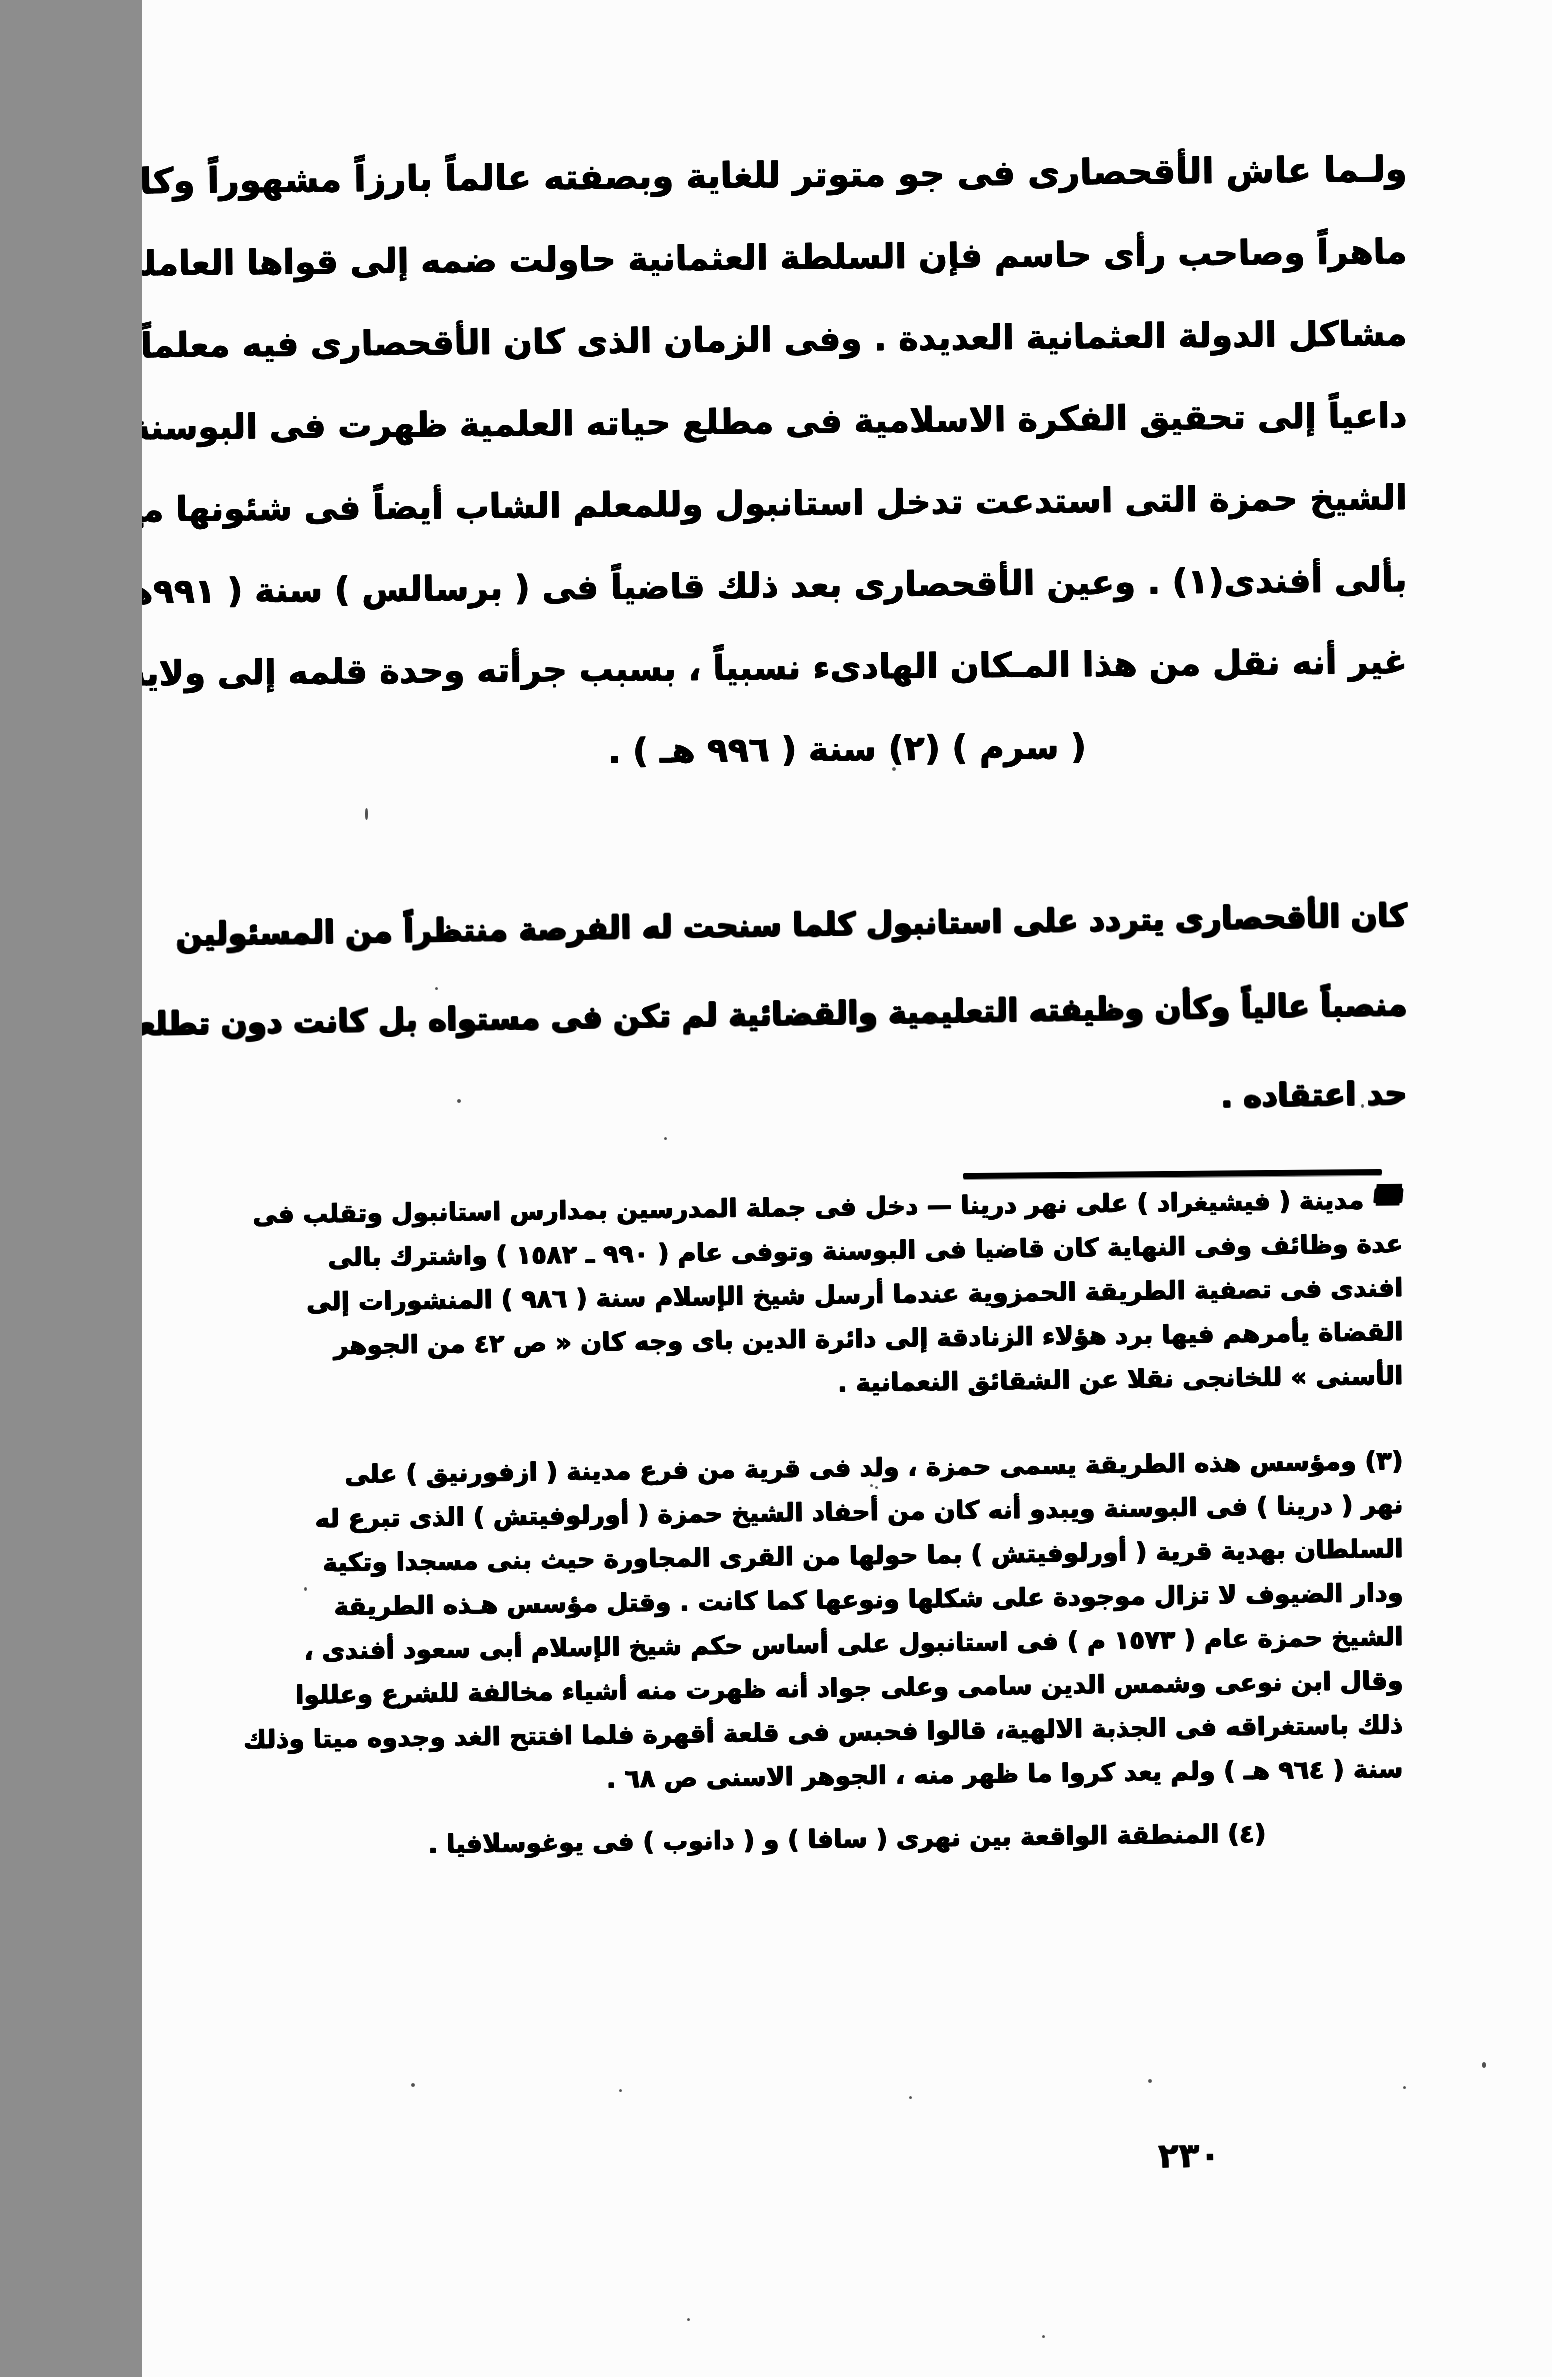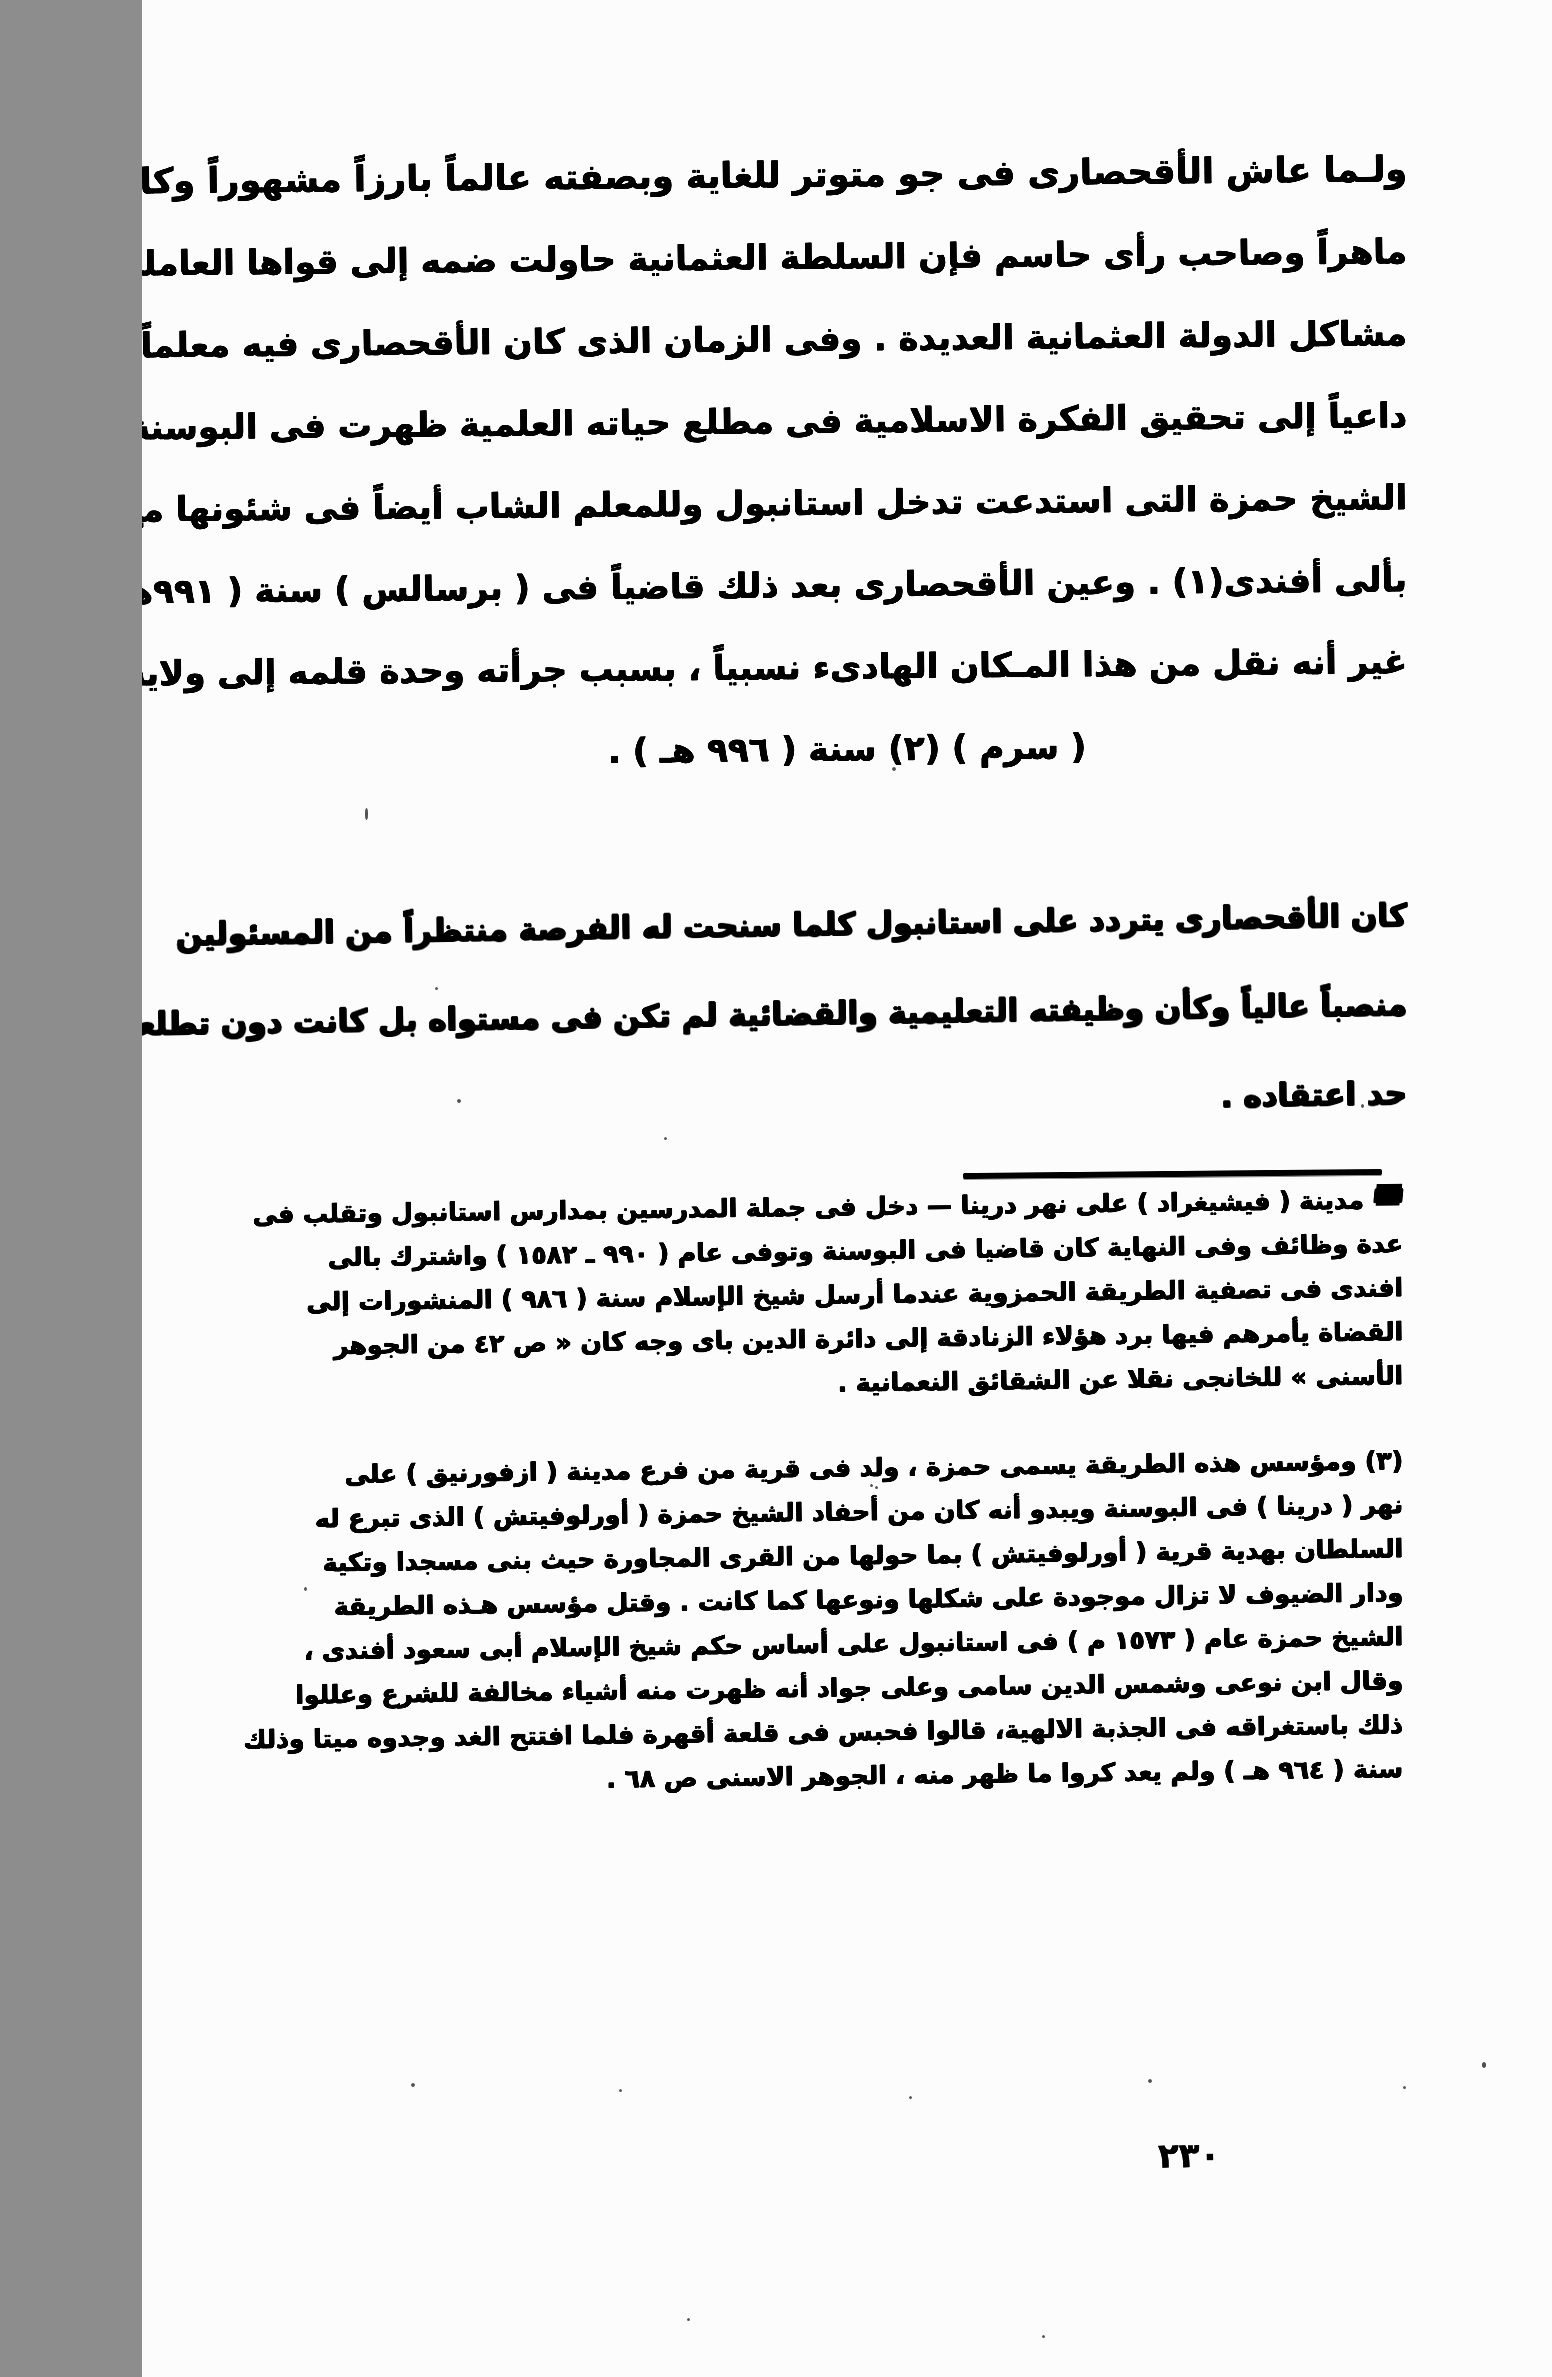--- a/index.html
+++ b/index.html
@@ -229,20 +229,23 @@
       <span class="body-line line-1">(٣)   ومؤسس هذه الطريقة يسمى حمزة ، ولد فى قرية من فرع مدينة ( ازفورنيق ) على</span>
       <span class="body-line line-2">نهر ( درينا ) فى البوسنة ويبدو أنه كان من أحفاد الشيخ حمزة ( أورلوفيتش ) الذى تبرع له</span>
       <span class="body-line line-3">السلطان بهدية قرية ( أورلوفيتش ) بما حولها من القرى المجاورة حيث بنى مسجدا وتكية</span>
       <span class="body-line line-4">ودار الضيوف لا تزال موجودة على شكلها ونوعها كما كانت . وقتل مؤسس هـذه الطريقة</span>
       <span class="body-line line-5">الشيخ حمزة عام ( ١٥٧٣ م ) فى استانبول على أساس حكم شيخ الإسلام أبى سعود أفندى ،</span>
       <span class="body-line line-6">وقال ابن نوعى وشمس الدين سامى وعلى جواد أنه ظهرت منه أشياء مخالفة للشرع وعللوا</span>
       <span class="body-line line-7">ذلك باستغراقه فى الجذبة الالهية، قالوا فحبس فى قلعة أقهرة فلما افتتح الغد وجدوه ميتا وذلك</span>
       <span class="body-line line-8">سنة ( ٩٦٤ هـ ) ولم يعد كروا ما ظهر منه ، الجوهر الاسنى ص ٦٨ .</span>
     </div>
 
+    <div class="footnote" id="footnote-3">
+      <span class="body-line line-1">(٤)   المنطقة الواقعة بين نهرى ( سافا ) و ( دانوب ) فى يوغوسلافيا .</span>
+    </div>
 
   </div>
 
   <div class="page-number">٢٣٠</div>
 
   <div class="specks">
     <span class="speck" style="left:1432px;top:317px;width:4.3px;height:7.7px;"></span>
     <span class="speck" style="left:223px;top:808px;width:3.4px;height:12px;"></span>
     <span class="speck" style="left:728px;top:1484px;width:3.4px;height:3.4px;"></span>
     <span class="speck" style="left:1466px;top:1421px;width:4.3px;height:4.3px;"></span>

